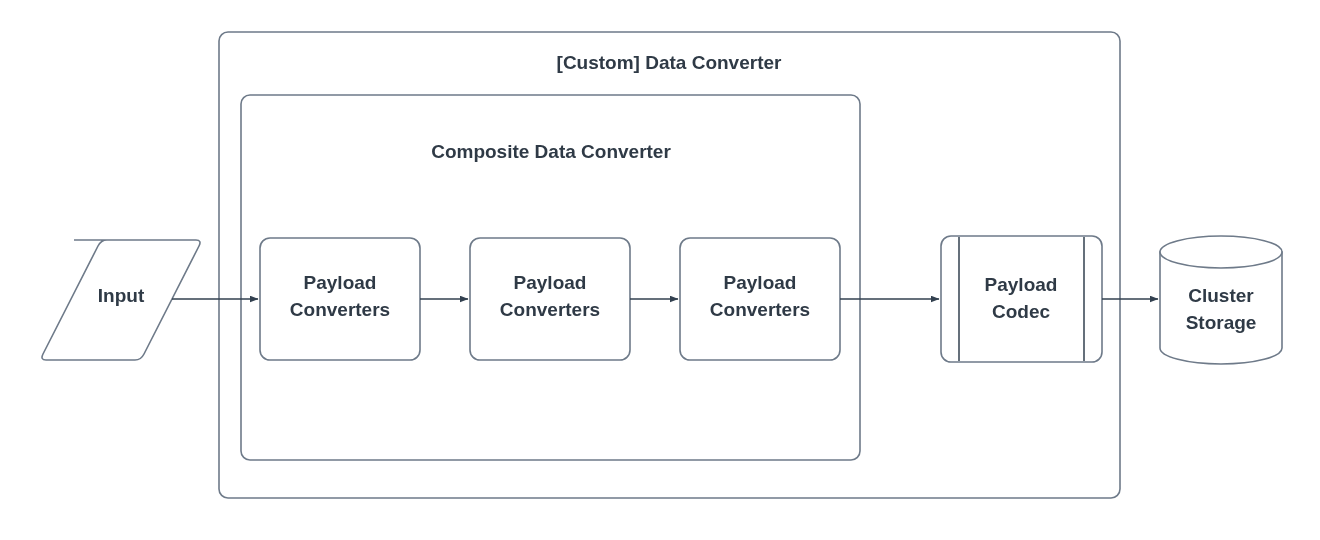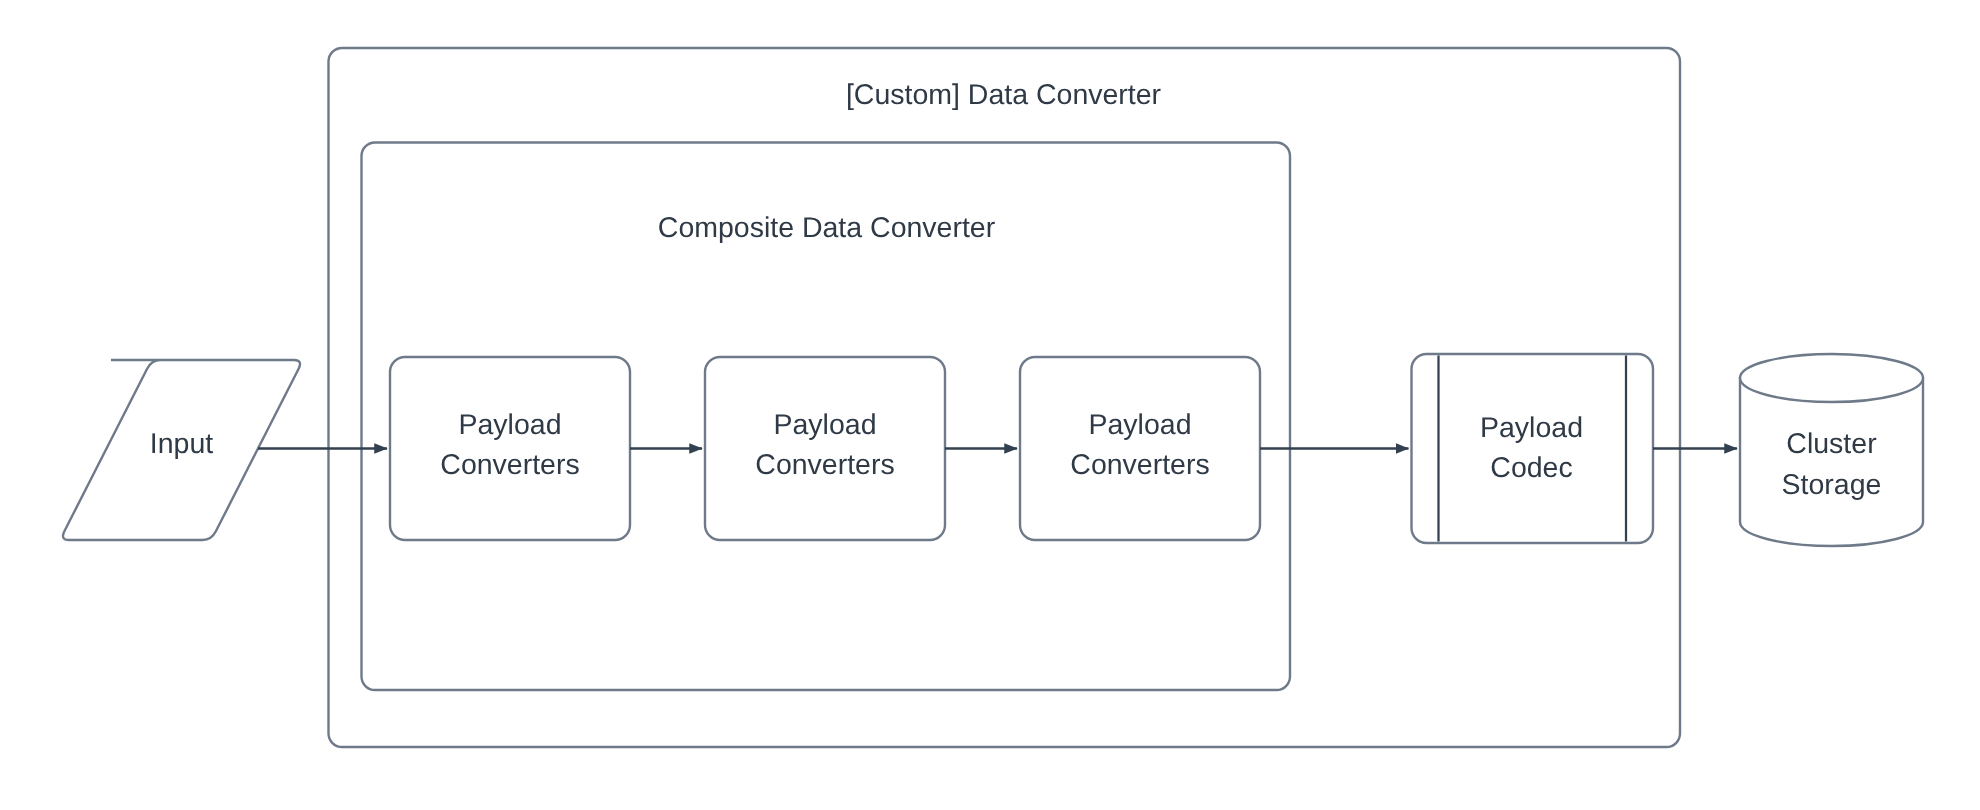--- a/index.html
+++ b/index.html
@@ -11,20 +11,21 @@
     width: 1320px;
     height: 540px;
     font-family: "Liberation Sans", sans-serif;
     color: #2f3a46;
     overflow: hidden;
   }
   #diagram-root {
     position: relative;
     width: 1316px;
     height: 540px;
+    font-weight: bold;
   }
   #diagram-svg {
     position: absolute;
     top: 0;
     left: 0;
     width: 1320px;
     height: 540px;
   }
   .shape-label {
     font-family: "Liberation Sans", sans-serif;

